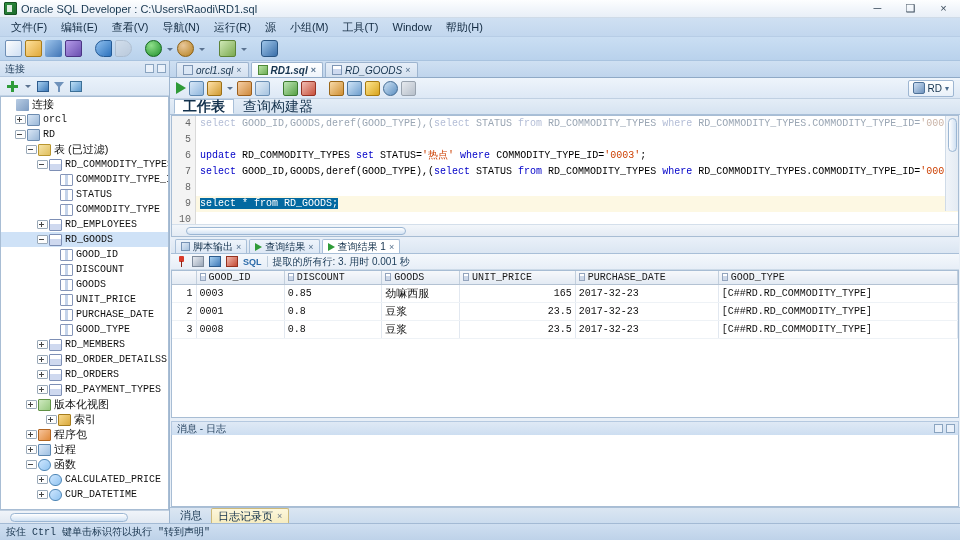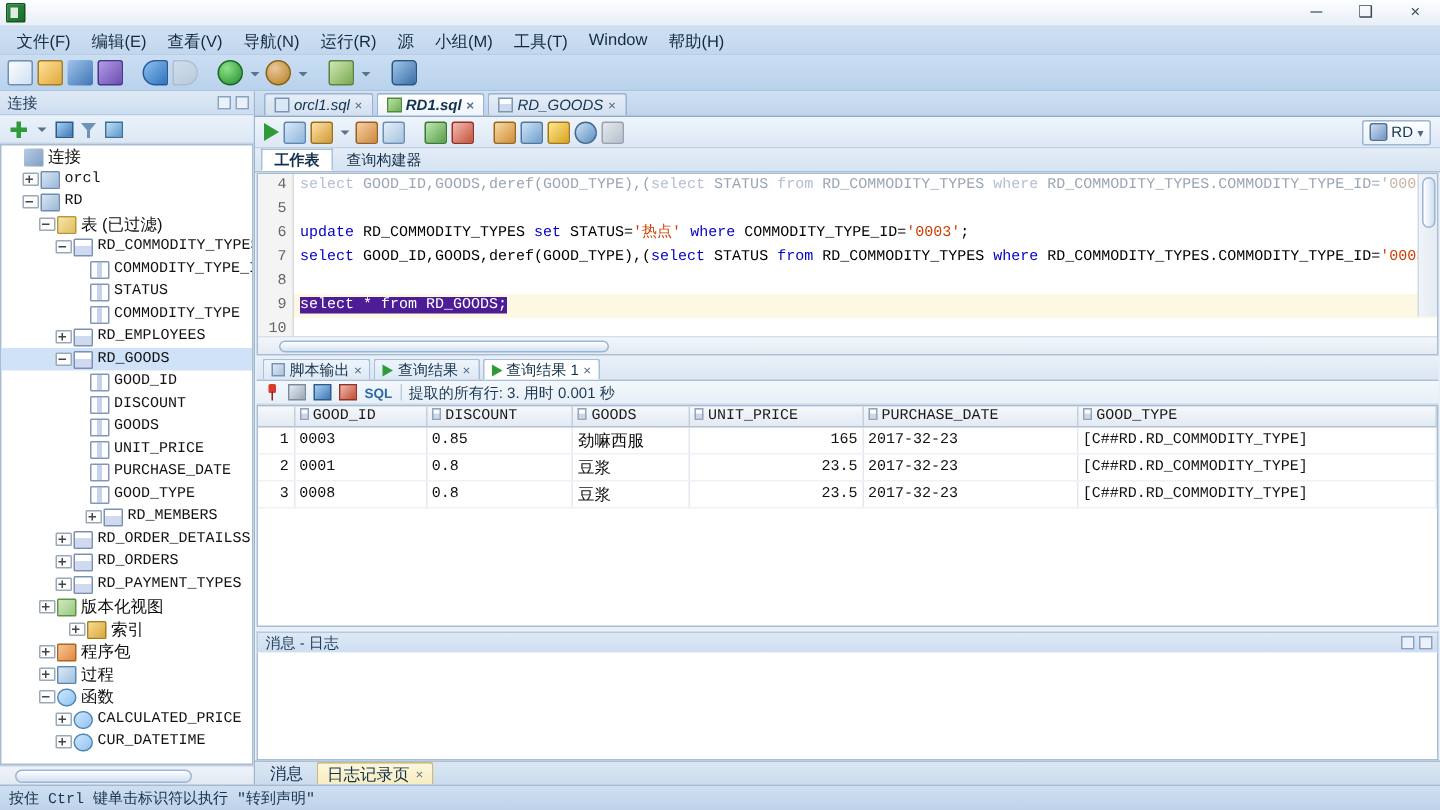--- a/index.html
+++ b/index.html
@@ -188,21 +188,21 @@
     display:flex;align-items:center;gap:3px;height:17px;padding:0 4px;
     background:linear-gradient(to bottom,#ffffff,#e8f0f9);
     border:1px solid #9eb6d2;border-radius:2px;font-size:10px;color:#14324d;
   }
   .wtabs{
     height:16px;flex:0 0 16px;display:flex;align-items:flex-end;gap:0;
     background:linear-gradient(to bottom,#e4edf7,#d6e3f1);
     padding-left:4px;border-bottom:1px solid #a8bfd8;
   }
   .wtab{
-    height:15px;padding:0 8px;font-size:10px;color:#13314c;display:flex;align-items:center;
+    height:15px;padding:0 8px;font-size:14px;color:#13314c;display:flex;align-items:center;
     border:1px solid transparent;
   }
   .wtab.active{
     background:#ffffff;border-color:#a8bfd8;border-bottom-color:#ffffff;font-weight:bold;
   }
 
   
   .editor-wrap{
     flex:0 0 122px; display:flex; flex-direction:column;
     background:#ffffff; border:1px solid #a8bdd4; margin:0 1px;
@@ -217,21 +217,21 @@
   .gutter div{height:16px;line-height:16px;}
   .codelines{flex:1 1 auto;position:relative;overflow:hidden;}
   .cline{
     height:16px;line-height:16px;white-space:pre;
     font-family:"Liberation Mono",monospace;font-size:10px;color:#000;
     padding-left:4px;
   }
   .cline.current{ background:#fdf8e3; }
   .kw{color:#0000c8;}
   .str{color:#cc3f00;}
-  .sel{ background:#4c1d95; color:#ffffff; }
+  .sel{ background:#0369a1; color:#ffffff; }
   .sel .kw{color:#ffffff;}
   .cline.first{ color:#9aa6b4; }
   .cline.first .kw{color:#b3bdd6;}
   .cline.first .str{color:#c9b3a6;}
   .vscroll{
     position:absolute;right:0;top:0;bottom:13px;width:13px;
     background:linear-gradient(to right,#f0f4f9,#e4ebf3);border-left:1px solid #cfdbe8;
   }
   .vthumb{
     position:absolute;top:2px;left:2px;width:9px;height:34px;border-radius:5px;
@@ -339,20 +339,21 @@
   .sb-cell{padding:0 7px;border-left:1px solid #a8bdd6;white-space:nowrap;}
   .sb-cell:first-child{border-left:none;}
 </style>
 </head>
 <body>
 
 <div class="app">
 
   <div class="titlebar">
     <div class="title-icon"></div>
+    <div class="title-text">Oracle SQL Developer : C:\Users\Raodi\RD1.sql</div>
     <div class="win-buttons">
       <div class="win-btn">─</div>
       <div class="win-btn">❑</div>
       <div class="win-btn">×</div>
     </div>
   </div>
 
   <div class="menubar" id="menubar">
       <div class="menu-item">文件(F)</div>
       <div class="menu-item">编辑(E)</div>
@@ -478,21 +479,21 @@
             <div class="tnode" style="padding-left: 47px;">
               <span class="exp "></span>
               <span class="ti col"></span>
               <span class="tlabel">PURCHASE_DATE</span>
             </div>
             <div class="tnode" style="padding-left: 47px;">
               <span class="exp "></span>
               <span class="ti col"></span>
               <span class="tlabel">GOOD_TYPE</span>
             </div>
-            <div class="tnode" style="padding-left: 56px;">
+            <div class="tnode" style="padding-left: 36px;">
               <span class="exp plus"></span>
               <span class="ti table"></span>
               <span class="tlabel">RD_MEMBERS</span>
             </div>
             <div class="tnode" style="padding-left: 36px;">
               <span class="exp plus"></span>
               <span class="ti table"></span>
               <span class="tlabel">RD_ORDER_DETAILSS</span>
             </div>
             <div class="tnode" style="padding-left: 36px;">

